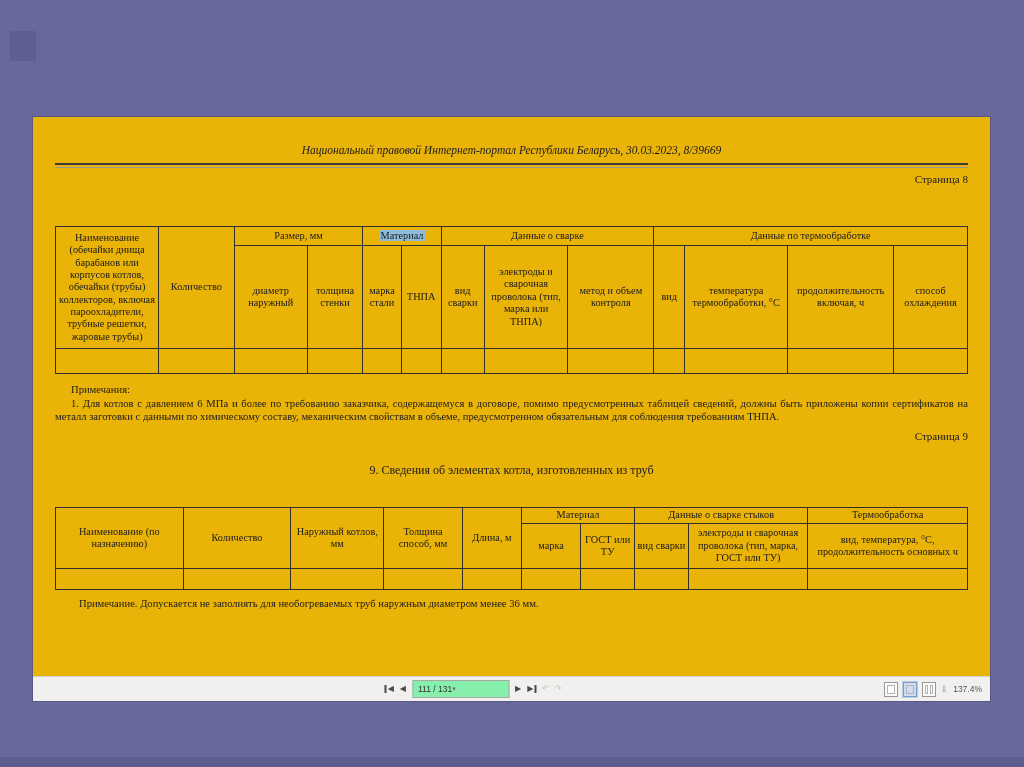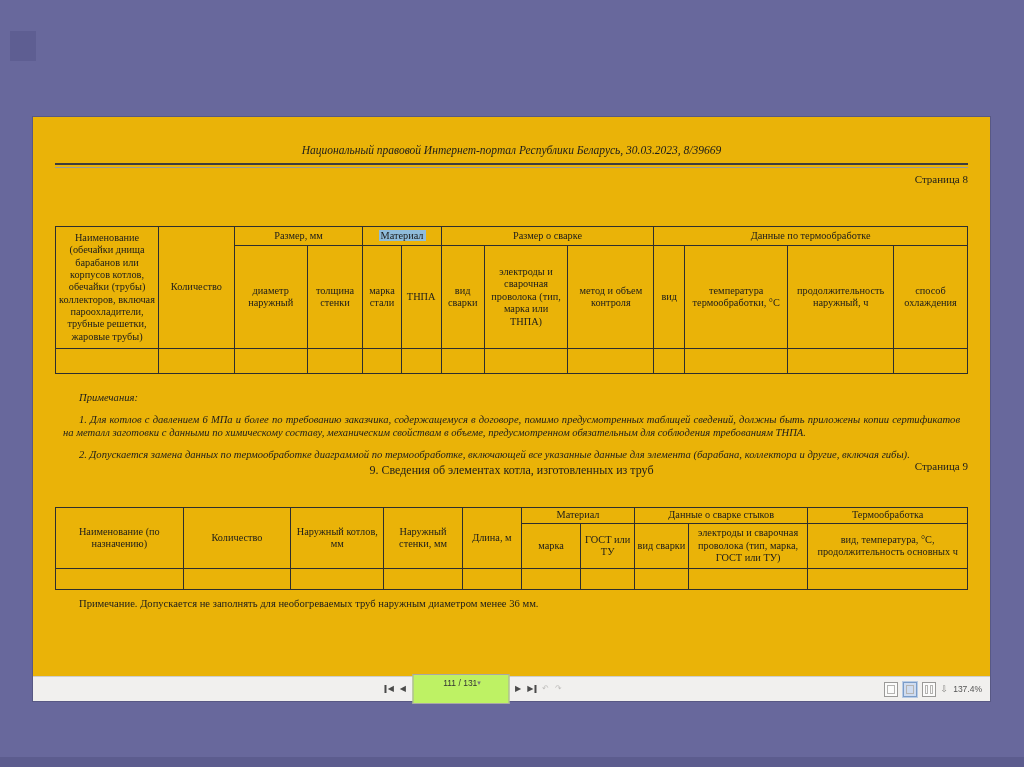--- a/index.html
+++ b/index.html
@@ -11,21 +11,21 @@
   .viewer-window{position:absolute;left:33px;top:117px;width:957px;height:584px;background:#fff;
                  box-shadow:0 0 0 1px rgba(0,0,0,0.15);}
   .doc-page{position:relative;width:100%;height:560px;background:#eab308;color:#1c1c1c;}
 
   .doc-header{position:absolute;top:27px;left:0;right:0;text-align:center;
               font-style:italic;font-size:11.5px;}
   .doc-rule{position:absolute;top:46px;left:22px;right:22px;height:2px;
             border-top:2px solid #3c3c3c;border-bottom:1px solid #9a9a9a;}
   .page-label{position:absolute;right:22px;font-size:11px;margin-left:40px;}
   .p8{top:56px;}
-  .p9{top:343px;}
+  .p9{top:313px;}
   .sec-title{position:absolute;left:0;right:0;text-align:center;font-size:12px;}
   .s8{top:84px;}
   .s9{top:346px;}
 
   table.doc-table{position:absolute;left:22px;width:913px;border-collapse:collapse;
                   table-layout:fixed;font-size:10.3px;line-height:1.2;}
   .t1{top:109px;}
   .t2{top:390px;}
   table.doc-table td{border:1px solid #2e2e2e;text-align:center;vertical-align:middle;
                      padding:1px 2px;overflow:hidden;}
@@ -34,35 +34,35 @@
   .t1 .grp-row td{height:16px;}
   .t1 .sub-row td{height:100px;}
   .t1 .empty-row td{height:22px;}
   .t2 .grp-row td{height:13px;}
   .t2 .sub-row td{height:42px;}
   .t2 .empty-row td{height:18px;}
   .hl{background:#8fbcdb;padding:0 2px;}
 
   .notes{position:absolute;top:266px;left:22px;right:22px;font-size:10.6px;line-height:1.28;
          text-align:justify;}
-  .notes p{margin:8px;text-indent:16px;font-style:italic;}
+  .notes p{margin:0;text-indent:16px;}
   .note9{position:absolute;top:481px;left:46px;right:22px;font-size:10.6px;}
 
   .toolbar{position:absolute;left:0;bottom:0;width:100%;height:24px;background:#f1f0ee;
            border-top:1px solid #cfcecb;font-family:"Liberation Sans","DejaVu Sans",sans-serif;}
   .nav-cluster{position:absolute;left:46%;top:0;height:24px;transform:translateX(-50%);
                display:flex;align-items:center;gap:6px;}
   .nav-btn{font-size:8px;color:#4a4a4a;cursor:default;display:inline-flex;align-items:center;
            line-height:1;}
   .nav-btn.disabled{color:#bdbcba;}
   .bar-left{border-left:2px solid currentColor;padding-left:1px;}
   .bar-right{border-right:2px solid currentColor;padding-right:1px;}
-  .page-field{width:88px;height:15px;background:#bef264;border:1px solid #a9a8a6;
-              display:inline-flex;align-items:center;justify-content:center;
-              font-size:8.5px;color:#333;padding:0 2px 13px 5px;}
+  .page-field{width:88px;height:15px;background:#86efac;border:1px solid #a9a8a6;
+              display:inline-flex;align-items:center;justify-content:flex-start;
+              font-size:8.5px;color:#333;padding:0 2px 1px 5px;}
   .page-field .caret{font-size:7px;color:#777;}
   .view-cluster{position:absolute;right:8px;top:0;height:24px;display:flex;align-items:center;gap:5px;}
   .vm-icon{width:12px;height:13px;border:1px solid #9a9997;background:#fbfbfa;position:relative;}
   .vm-icon.selected{background:#cfdcf0;border-color:#7a9cc8;box-shadow:0 0 0 1px #b9cce6;}
   .vm-icon .inner{position:absolute;left:2px;right:2px;top:2px;bottom:2px;border:1px solid #b5b4b2;}
   .vm-icon.two .inner{right:7px;}
   .vm-icon.two .inner2{position:absolute;left:7px;right:2px;top:2px;bottom:2px;border:1px solid #b5b4b2;}
   .vm-arrow{font-size:9px;color:#8a8987;line-height:1;}
   .zoom-text{font-size:8.5px;color:#555;}
 </style>
@@ -94,34 +94,34 @@
             <col style="width:11.3%">
             <col style="width:11.6%">
           <col style="width:8.1%">
         </colgroup>
         <tbody>
             <tr class="grp-row">
           <td class="vtop" rowspan="2">Наименование (обечайки днища барабанов или корпусов котлов, обечайки (трубы) коллекторов, включая пароохладители, трубные решетки, жаровые трубы)</td>
           <td rowspan="2">Количество</td>
           <td colspan="2">Размер, мм</td>
           <td colspan="2"><span class="hl">Материал</span></td>
-          <td colspan="3">Размер о сварке</td>
+          <td colspan="3">Данные о сварке</td>
           <td colspan="4">Данные по термообработке</td>
         </tr>
         <tr class="sub-row">
           <td>диаметр наружный</td>
           <td>толщина стенки</td>
           <td>марка стали</td>
           <td>ТНПА</td>
           <td>вид сварки</td>
           <td>электроды и сварочная проволока (тип, марка или ТНПА)</td>
           <td>метод и объем контроля</td>
           <td>вид</td>
           <td>температура термообработки, °С</td>
-          <td>продолжительность наружный, ч</td>
+          <td>продолжительность включая, ч</td>
           <td>способ охлаждения</td>
         </tr>
         <tr class="empty-row">
           <td></td>
               <td></td>
               <td></td>
               <td></td>
               <td></td>
               <td></td>
               <td></td>
@@ -131,21 +131,20 @@
               <td></td>
               <td></td>
               <td></td>
         </tr>
       </tbody>
         </table>
 
       <div class="notes">
         <p>Примечания:</p>
         <p>1. Для котлов с давлением 6 МПа и более по требованию заказчика, содержащемуся в договоре, помимо предусмотренных таблицей сведений, должны быть приложены копии сертификатов на металл заготовки с данными по химическому составу, механическим свойствам в объеме, предусмотренном обязательным для соблюдения требованиям ТНПА.</p>
-        <p>2. Допускается замена данных по термообработке диаграммой по термообработке, включающей все указанные данные для элемента (барабана, коллектора и другие, включая гибы).</p>
       </div>
 
       <div class="page-label p9">Страница 9</div>
       <div class="sec-title s9">9. Сведения об элементах котла, изготовленных из труб</div>
 
       <table class="doc-table t2">
         <colgroup>
           <col style="width:14.0%">
             <col style="width:11.8%">
             <col style="width:10.2%">
@@ -155,21 +154,21 @@
             <col style="width:5.9%">
             <col style="width:5.9%">
           <col style="width:13.1%">
             <col style="width:17.5%">
         </colgroup>
         <tbody>
             <tr class="grp-row">
           <td rowspan="2">Наименование (по назначению)</td>
           <td rowspan="2">Количество</td>
           <td rowspan="2">Наружный котлов, мм</td>
-          <td rowspan="2">Наружный стенки, мм</td>
+          <td rowspan="2">Толщина способ, мм</td>
           <td rowspan="2">Длина, м</td>
           <td colspan="2">Материал</td>
           <td colspan="2">Данные о сварке стыков</td>
           <td>Термообработка</td>
         </tr>
         <tr class="sub-row">
           <td>марка</td>
           <td>ГОСТ или ТУ</td>
           <td>вид сварки</td>
           <td>электроды и сварочная проволока (тип, марка, ГОСТ или ТУ)</td>

